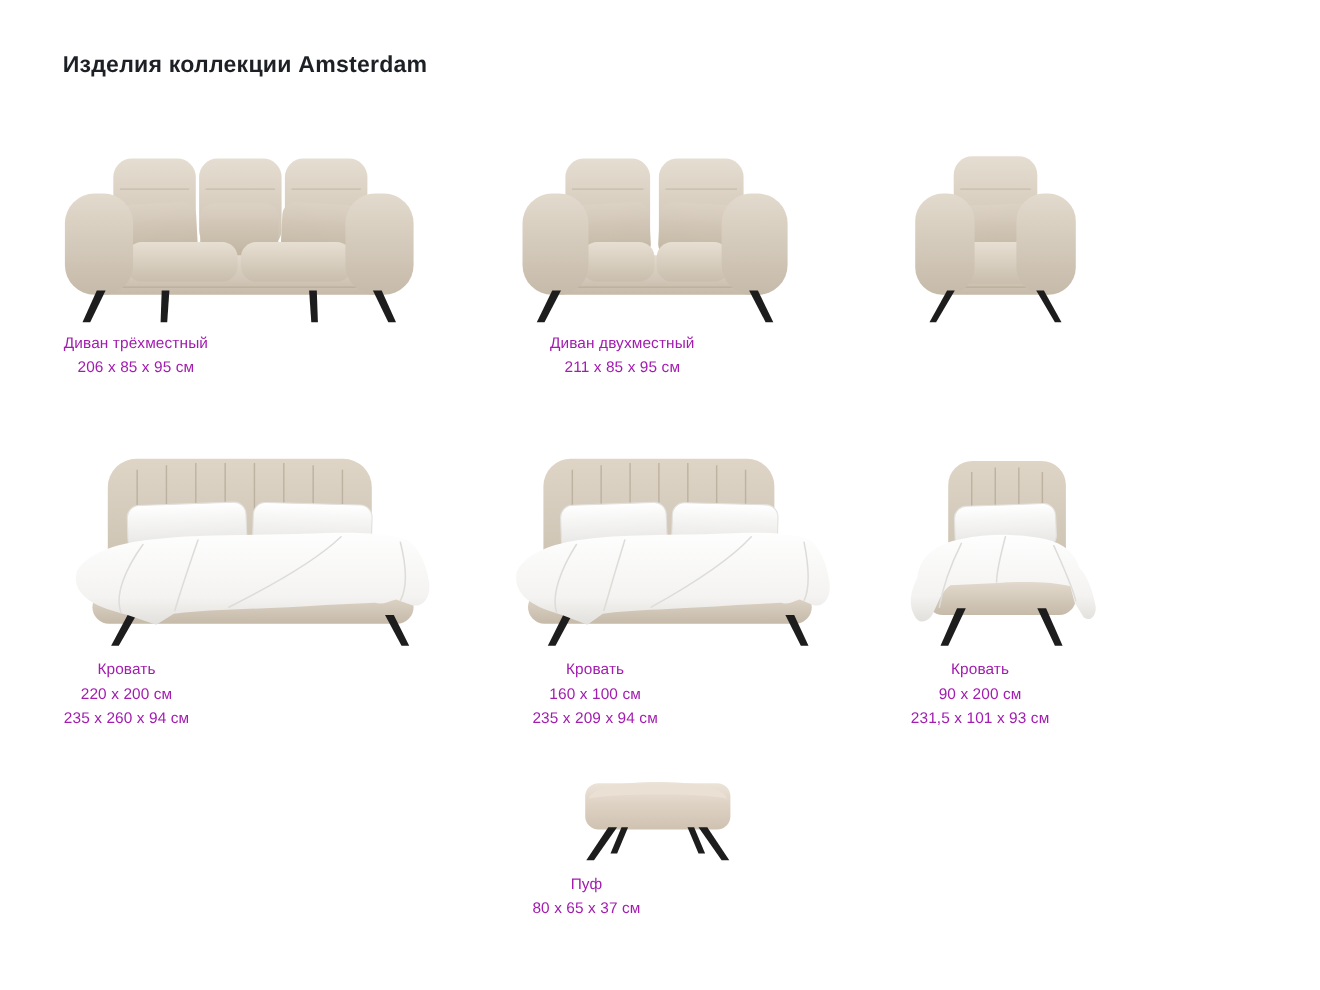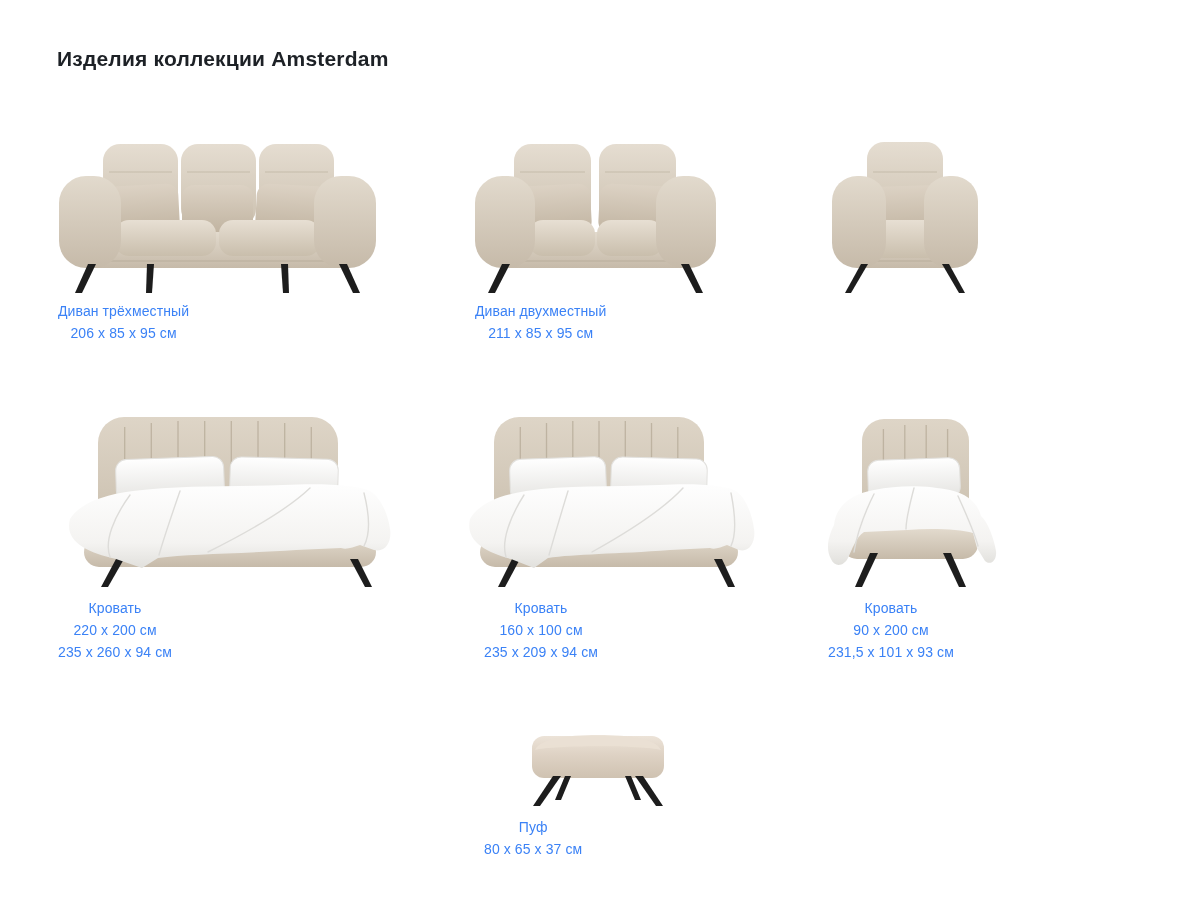--- a/index.html
+++ b/index.html
@@ -3,21 +3,21 @@
 <meta charset="utf-8">
 <style>
   * { margin:0; padding:0; box-sizing:border-box; }
   html,body { background:#ffffff; }
   body { font-family:"Liberation Sans", sans-serif; }
   .page { position:relative; width:1200px; height:900px; background:#ffffff; overflow:hidden;text-align:center; }
   .title { position:absolute; left:57px; top:47px; font-size:21px; font-weight:600;
            color:#1d2126; letter-spacing:.2px; }
   .card  { position:absolute; }
   .pimg  { position:absolute; display:block; }
-  .plabel{ position:absolute; font-size:14px; line-height:22px; color:#3b82f6; letter-spacing:.1px; }
+  .plabel{ position:absolute; font-size:14px; line-height:22px; color:#a21caf; letter-spacing:.1px; }
 </style>
 </head>
 <body>
 
 <div class="page">
 
   <svg width="0" height="0" style="position:absolute" aria-hidden="true">
     <defs>
       <linearGradient id="gBody" x1="0" y1="0" x2="0" y2="1">
         <stop offset="0" stop-color="#e2dacd"></stop>
@@ -113,21 +113,21 @@
       </g>
       <g>
         <rect x="2" y="44" width="60" height="92" rx="27" fill="url(#gBody)"></rect>
         <rect x="183" y="44" width="60" height="92" rx="27" fill="url(#gBody)"></rect>
       </g>
       <g fill="#1d1d1d">
         <polygon points="29,132 37,132 22,161 15,161"></polygon>
         <polygon points="208,132 216,132 230,161 223,161"></polygon>
       </g>
     </svg>
-    <div class="plabel" style="left:2px;top:168px">
+    <div class="plabel" style="left:27px;top:168px">
       <div>Диван двухместный</div>
       <div>211 x 85 x 95 см</div>
     </div>
   </div>
 
   <div class="card" style="left:820px;top:132px;width:175px;height:215px">
     <svg class="pimg" style="left:0;top:0" width="170" height="163" viewBox="0 0 170 163">
       <g>
         <rect x="47" y="10" width="76" height="86" rx="17" fill="url(#gBack)"></rect>
         <path d="M53 40 h64" stroke="#b9ad9b" stroke-width="1.2" opacity=".6" fill="none"></path>
@@ -207,21 +207,21 @@
       <path d="M62 91 C52 111 45 131 42 149 M146 93 C154 111 162 128 166 143 M102 85 C97 104 94 117 94 126" stroke="#dddcd9" stroke-width="1.4" fill="none" stroke-linecap="round"></path>
     </svg>
     <div class="plabel" style="left:16px;top:194px">
       <div>Кровать</div>
       <div>90 x 200 см</div>
       <div>231,5 x 101 x 93 см</div>
     </div>
   </div>
 
 
-  <div class="card" style="left:484px;top:728px;width:240px;height:138px">
+  <div class="card" style="left:484px;top:704px;width:240px;height:138px">
     <svg class="pimg" style="left:36px;top:0" width="156" height="80" viewBox="0 0 156 80">
       <rect x="12" y="8" width="132" height="42" rx="12" fill="url(#gVel)"></rect>
       <path d="M15 22 C20 11 45 7 78 7 C111 7 136 11 141 22 C120 17 36 17 15 22 Z" fill="#eae0d4" opacity=".9"></path>
       <g fill="#1d1d1d">
         <polygon points="33,48 41,48 20,78 13,78"></polygon>
         <polygon points="45,48 51,48 41,72 35,72"></polygon>
         <polygon points="105,48 111,48 121,72 115,72"></polygon>
         <polygon points="115,48 123,48 143,78 136,78"></polygon>
       </g>
     </svg>

